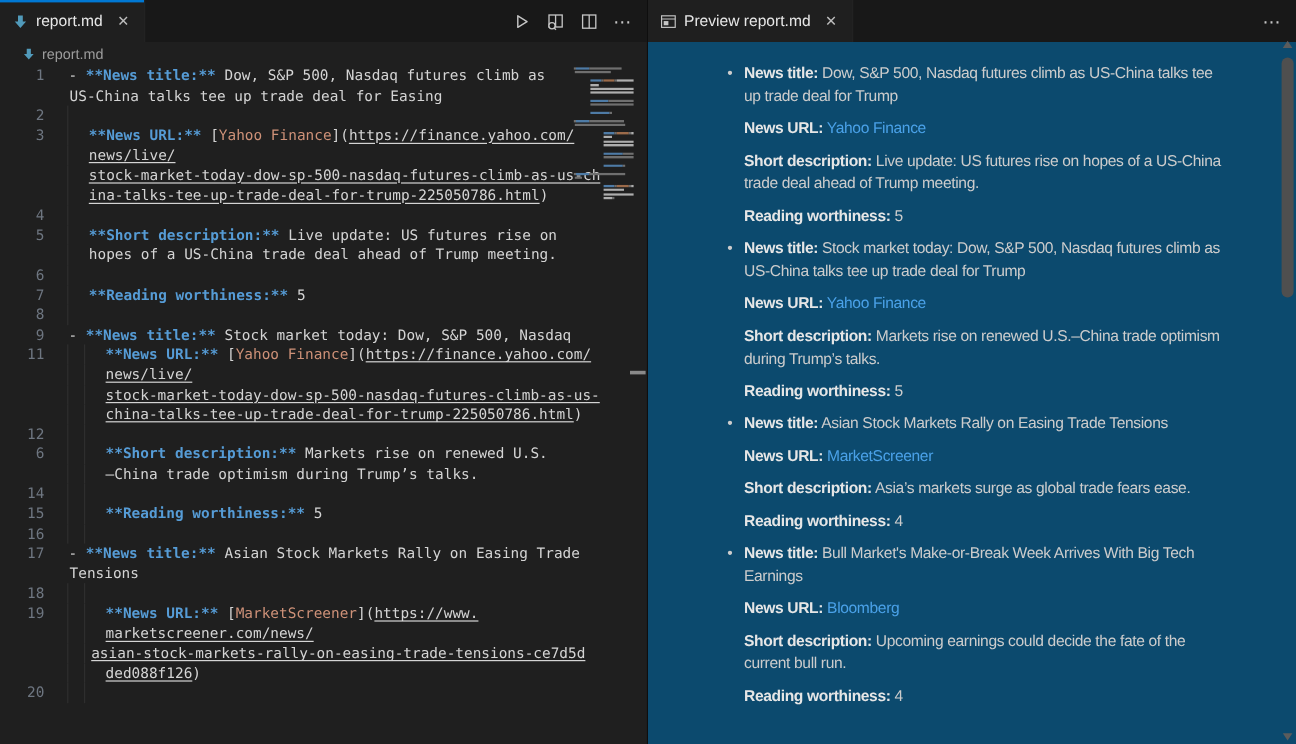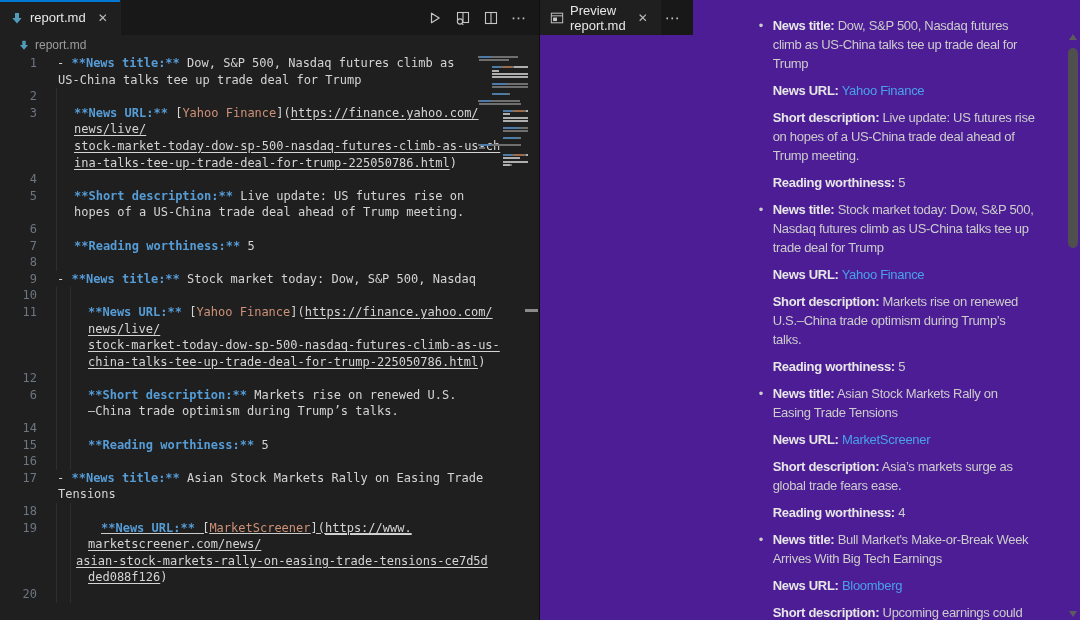--- a/index.html
+++ b/index.html
@@ -37,21 +37,21 @@
   .guide { position:absolute; top:0; bottom:0; width:1px; background:#2e2e2e; }
 
   .minimap { position:absolute; top:1px; left:478px; width:50px; }
   .mm-row { height:3.38px; white-space:nowrap; overflow:hidden; }
   .mm-seg { display:inline-block; height:2px; vertical-align:top; }
   .mm-b { background:#4e7ba6; } .mm-t { background:#6f6f6f; } .mm-o { background:#9c6b4a; } .mm-u { background:#aeaeae; }
 
   .overview-dash { position:absolute; right:1px; top:254px; width:13px; height:3px; background:#8a8a8a; }
 
   
-  .group-right { flex:1; background:#4c1d95; display:flex; flex-direction:row; position:relative; }
+  .group-right { flex:1; background:#0c4a6e; display:flex; flex-direction:column; position:relative; }
   .preview-body { flex:1; padding:16px 44px 0 60px; overflow:hidden; position:relative; }
   .preview-list { list-style:none; margin:0; padding:0 0 0 20px; max-width:420px; font-size:13px; line-height:19px; letter-spacing:-0.3px; color:#cccccc; }
   .preview-list li { position:relative; margin:0 0 6px 0; }
   .preview-list li::before { content:"•"; position:absolute; left:-14px; top:0; color:#cccccc; }
   .preview-list p { margin:0 0 8px 0; }
   .preview-list strong { color:#e6e6e6; }
   .preview-list a { color:var(--link); text-decoration:none; cursor:pointer; }
 
   .sb-thumb { position:absolute; right:2px; top:48px; width:10px; height:200px; background:#4f4f4f; border-radius:5px; }
   .sb-arrow { position:absolute; right:3px; width:0; height:0; border-left:4.5px solid transparent; border-right:4.5px solid transparent; }
@@ -112,21 +112,21 @@
     </div>
 
     <div class="editor">
       <div class="code-lines">
           <div class="code-row">
             <span class="ln">1</span>
             <span class="code" style="left: 57px;"><span class="seg-t">- </span><span class="seg-b">**News title:**</span><span class="seg-t"> Dow, S&amp;P 500, Nasdaq futures climb as</span></span>
           </div>
           <div class="code-row">
             <span class="ln"></span>
-            <span class="code" style="left: 58px;"><span class="seg-t">US-China talks tee up trade deal for Trump</span></span>
+            <span class="code" style="left: 58px;"><span class="seg-t">US-China talks tee up trade deal for Easing</span></span>
           </div>
           <div class="code-row">
             <div class="guide" style="left: 56px;"></div>
             <span class="ln">2</span>
           </div>
           <div class="code-row">
             <div class="guide" style="left: 56px;"></div>
             <span class="ln">3</span>
             <span class="code" style="left: 74px;"><span class="seg-b">**News URL:**</span><span class="seg-t"> [</span><span class="seg-o">Yahoo Finance</span><span class="seg-t">](</span><span class="seg-u">https://finance.yahoo.com/</span></span>
           </div>
@@ -172,25 +172,20 @@
             <div class="guide" style="left: 56px;"></div>
             <span class="ln">8</span>
           </div>
           <div class="code-row">
             <span class="ln">9</span>
             <span class="code" style="left: 57px;"><span class="seg-t">- </span><span class="seg-b">**News title:**</span><span class="seg-t"> Stock market today: Dow, S&amp;P 500, Nasdaq</span></span>
           </div>
           <div class="code-row">
             <div class="guide" style="left: 56px;"></div>
             <div class="guide" style="left: 70px;"></div>
-            <span class="ln">10</span>
-          </div>
-          <div class="code-row">
-            <div class="guide" style="left: 56px;"></div>
-            <div class="guide" style="left: 70px;"></div>
             <span class="ln">11</span>
             <span class="code" style="left: 88px;"><span class="seg-b">**News URL:**</span><span class="seg-t"> [</span><span class="seg-o">Yahoo Finance</span><span class="seg-t">](</span><span class="seg-u">https://finance.yahoo.com/</span></span>
           </div>
           <div class="code-row">
             <div class="guide" style="left: 56px;"></div>
             <div class="guide" style="left: 70px;"></div>
             <span class="ln"></span>
             <span class="code" style="left: 88px;"><span class="seg-u">news/live/</span></span>
           </div>
           <div class="code-row">
@@ -248,21 +243,21 @@
           </div>
           <div class="code-row">
             <div class="guide" style="left: 56px;"></div>
             <div class="guide" style="left: 70px;"></div>
             <span class="ln">18</span>
           </div>
           <div class="code-row">
             <div class="guide" style="left: 56px;"></div>
             <div class="guide" style="left: 70px;"></div>
             <span class="ln">19</span>
-            <span class="code" style="left: 101px; text-decoration: underline;"><span class="seg-b">**News URL:**</span><span class="seg-t"> [</span><span class="seg-o">MarketScreener</span><span class="seg-t">](</span><span class="seg-u">https://www.</span></span>
+            <span class="code" style="left: 88px;"><span class="seg-b">**News URL:**</span><span class="seg-t"> [</span><span class="seg-o">MarketScreener</span><span class="seg-t">](</span><span class="seg-u">https://www.</span></span>
           </div>
           <div class="code-row">
             <div class="guide" style="left: 56px;"></div>
             <div class="guide" style="left: 70px;"></div>
             <span class="ln"></span>
             <span class="code" style="left: 88px;"><span class="seg-u">marketscreener.com/news/</span></span>
           </div>
           <div class="code-row">
             <div class="guide" style="left: 56px;"></div>
             <div class="guide" style="left: 70px;"></div>

